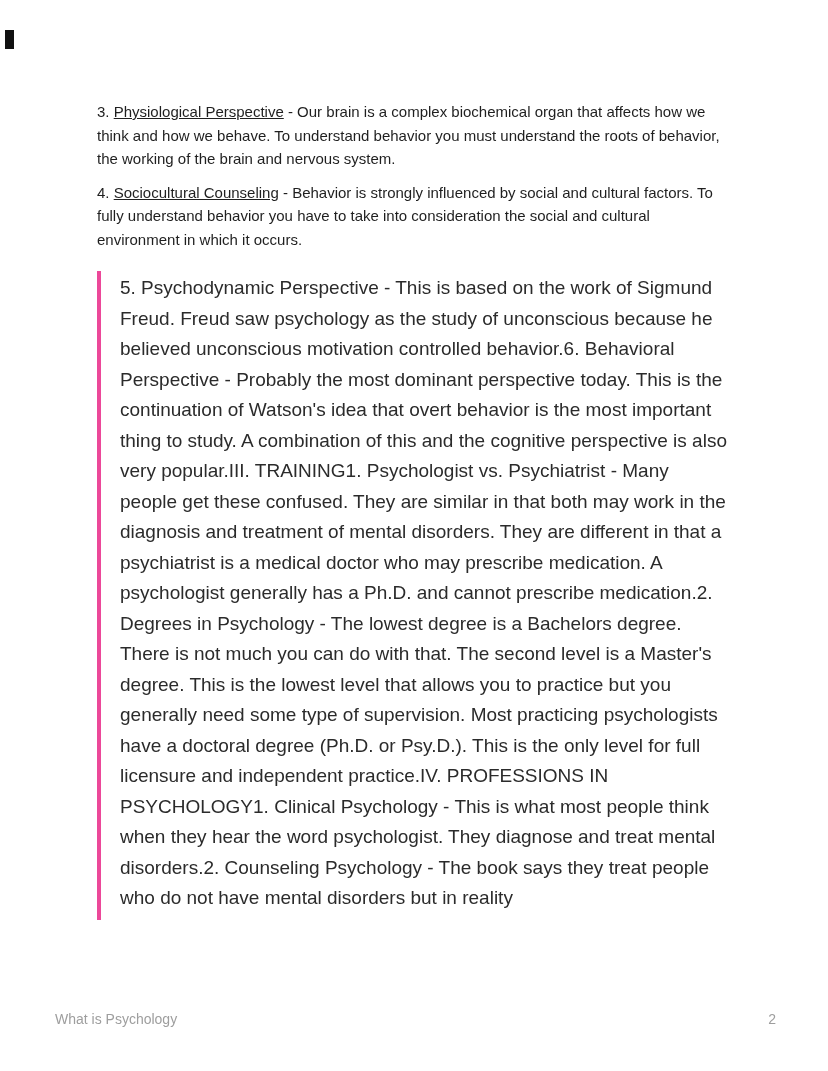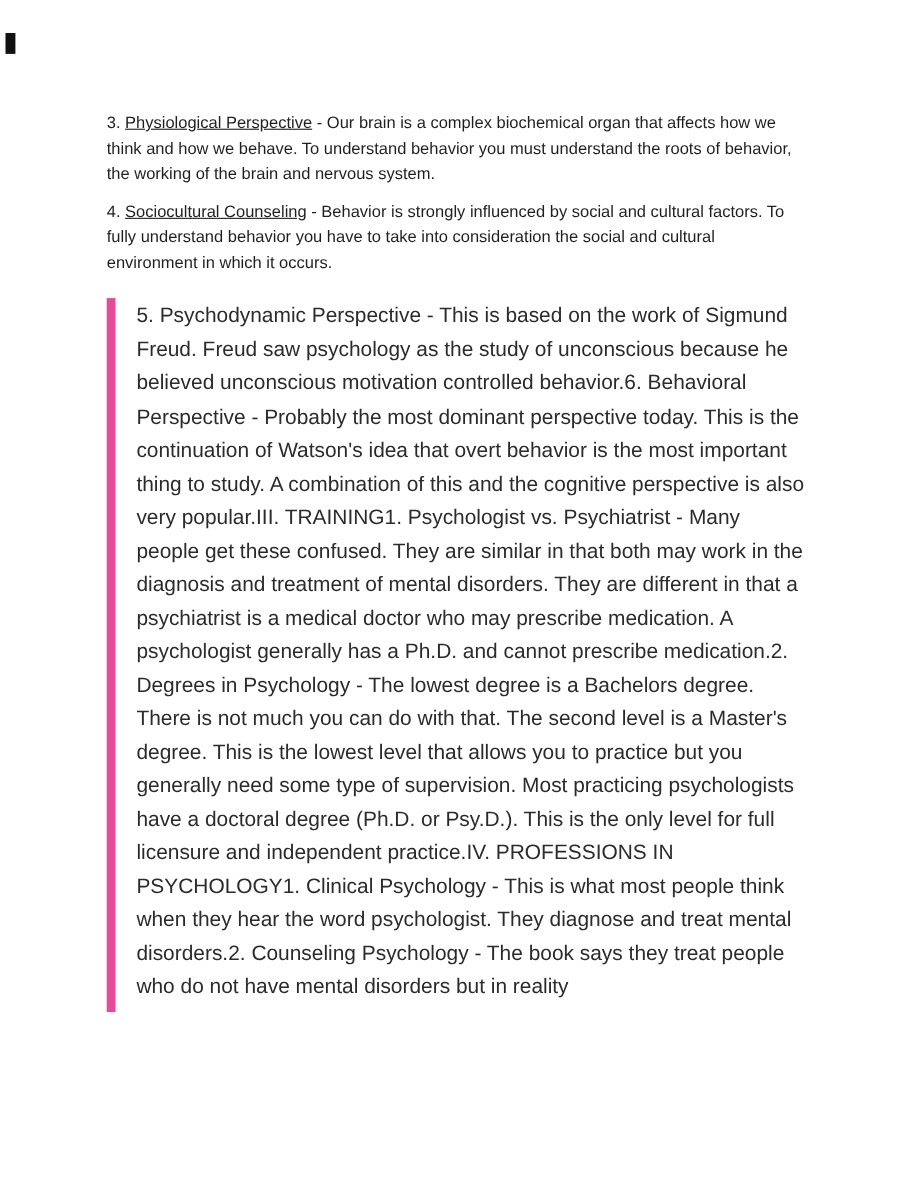--- a/index.html
+++ b/index.html
@@ -35,21 +35,21 @@
     line-height: 23.5px;
     margin: 0 0 10px 0;
     color: #1f1f1f;
   }
   .para .term {
     text-decoration: underline;
   }
   .quote {
     margin: 20px 0 0 0;
     padding: 2px 0 6px 19px;
-    border-left: 8px solid #ec4899;
+    border-left: 4px solid #ec4899;
     font-size: 19px;
     line-height: 30.5px;
     color: #2b2b2b;
   }
   .footer {
     position: absolute;
     left: 55px;
     right: 52px;
     top: 1011px;
     display: flex;
@@ -69,14 +69,18 @@
   <div class="content">
 
     <p class="para"><span>3. </span><span class="term">Physiological Perspective</span><span> - Our brain is a complex biochemical organ that affects how we think and how we behave. To understand behavior you must understand the roots of behavior, the working of the brain and nervous system.</span></p>
 
     <p class="para"><span>4. </span><span class="term">Sociocultural Counseling</span><span> - Behavior is strongly influenced by social and cultural factors. To fully understand behavior you have to take into consideration the social and cultural environment in which it occurs.</span></p>
 
     <blockquote class="quote"><span>5. Psychodynamic Perspective - This is based on the work of Sigmund Freud. Freud saw psychology as the study of unconscious because he believed unconscious motivation controlled behavior.6. Behavioral Perspective - Probably the most dominant perspective today. This is the continuation of Watson's idea that overt behavior is the most important thing to study. A combination of this and the cognitive perspective is also very popular.III. TRAINING1. Psychologist vs. Psychiatrist - Many people get these confused. They are similar in that both may work in the diagnosis and treatment of mental disorders. They are different in that a psychiatrist is a medical doctor who may prescribe medication. A psychologist generally has a Ph.D. and cannot prescribe medication.2. Degrees in Psychology - The lowest degree is a Bachelors degree. There is not much you can do with that. The second level is a Master's degree. This is the lowest level that allows you to practice but you generally need some type of supervision. Most practicing psychologists have a doctoral degree (Ph.D. or Psy.D.). This is the only level for full licensure and independent practice.IV. PROFESSIONS IN PSYCHOLOGY1. Clinical Psychology - This is what most people think when they hear the word psychologist. They diagnose and treat mental disorders.2. Counseling Psychology - The book says they treat people who do not have mental disorders but in reality</span></blockquote>
 
   </div>
 
+  <div class="footer">
+    <span>What is Psychology</span>
+    <span>2</span>
+  </div>
 
 </div>
 
 </body></html>

